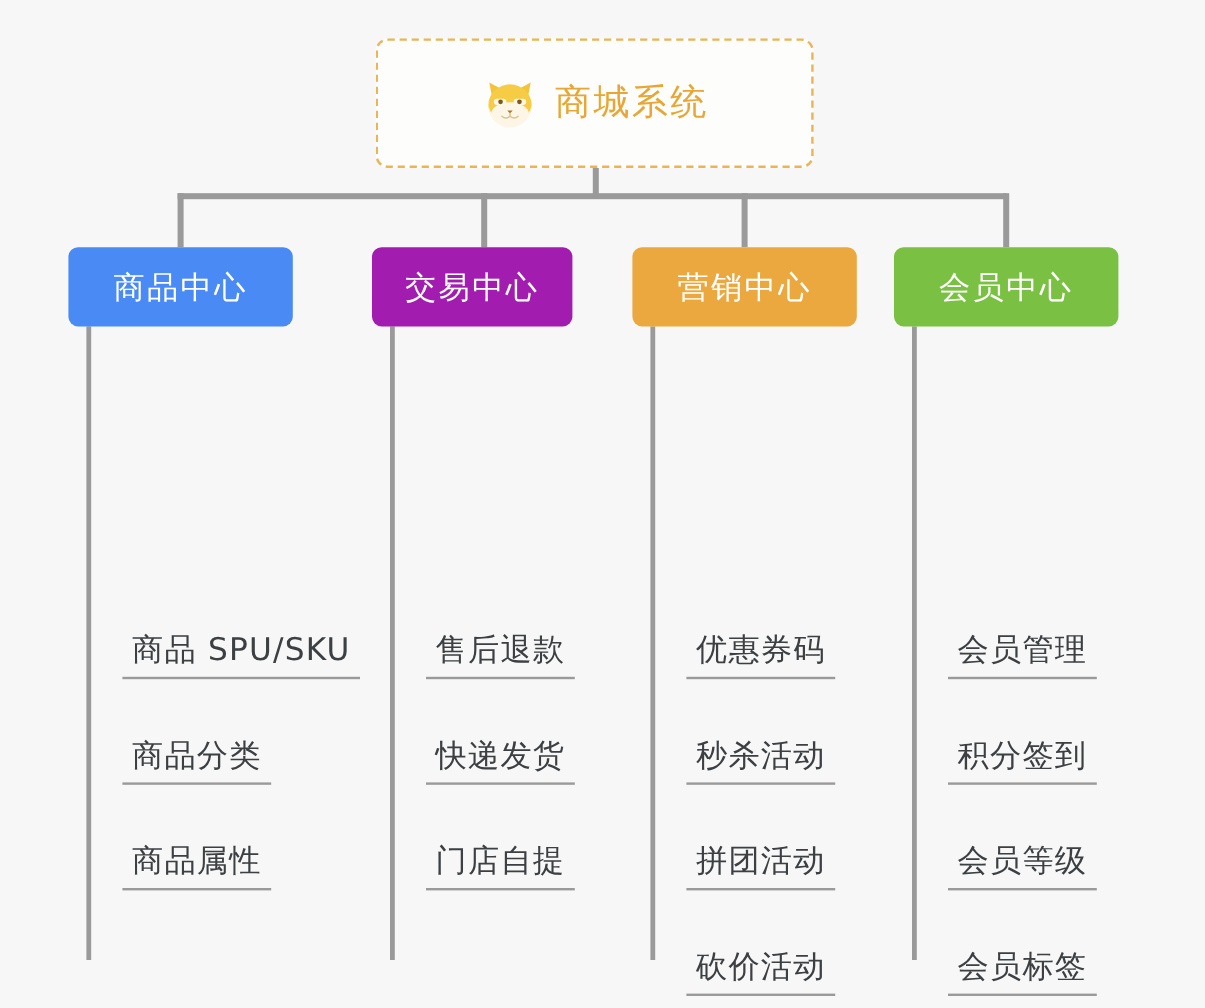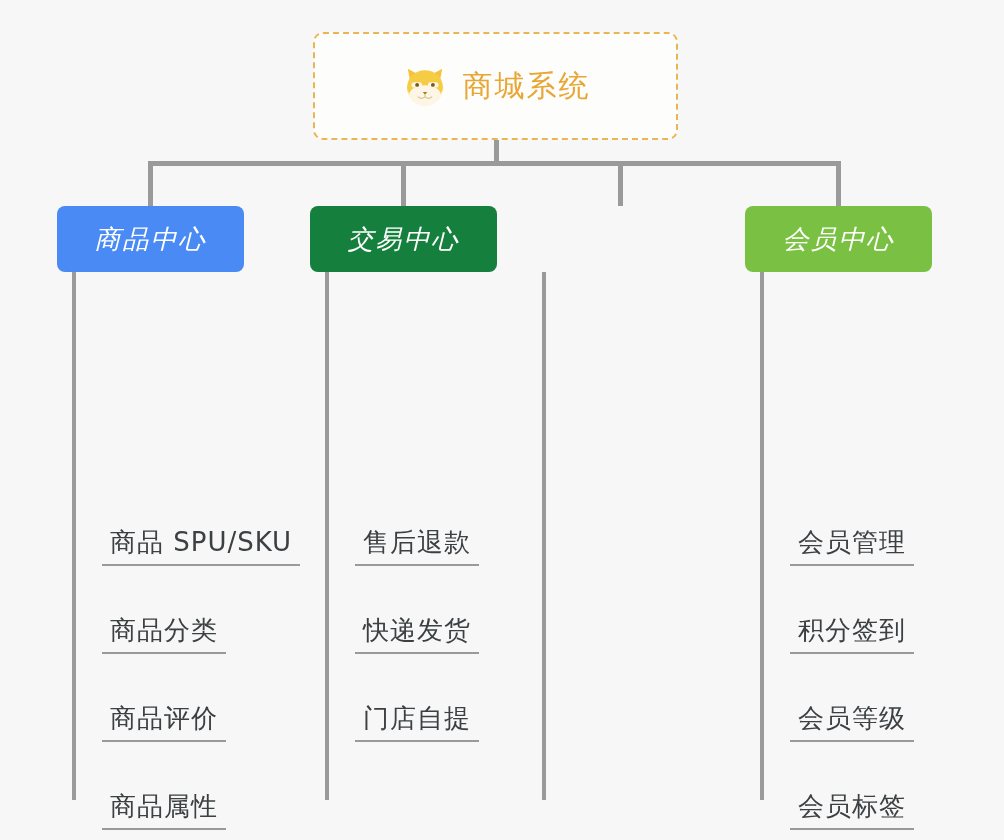--- a/index.html
+++ b/index.html
@@ -59,24 +59,23 @@
 
   .branch-head {
     height: 66px;
     border-radius: 8px;
     display: flex;
     align-items: center;
     justify-content: center;
     color: #ffffff;
     font-size: 26px;
     letter-spacing: 2px;
-    font-style: italic;
   }
   .col-1 .branch-head { width: 187px; background: #4a8af4; }
-  .col-2 .branch-head { width: 187px; background: #15803d; }
+  .col-2 .branch-head { width: 167px; background: #a21caf; }
   .col-3 .branch-head { width: 187px; background: #eaa83e; }
   .col-4 .branch-head { width: 187px; background: #7ac143; }
 
   
   .trunk {
     position: absolute;
     top: 272px;
     width: 4px;
     background: #9a9a9a;
     height: 528px;
@@ -156,23 +155,20 @@
       <span>商品中心</span>
     </div>
     <div class="leaf-list">
       <div class="leaf">
           <span class="leaf-inner">商品 SPU/SKU</span>
         </div>
       <div class="leaf">
           <span class="leaf-inner">商品分类</span>
         </div>
       <div class="leaf">
-          <span class="leaf-inner">商品评价</span>
-        </div>
-      <div class="leaf">
           <span class="leaf-inner">商品属性</span>
         </div>
       <div class="leaf"></div>
 
     </div>
   </div>
 
   <div class="col col-2">
     <div class="branch-head">
       <span>交易中心</span>
@@ -185,20 +181,41 @@
           <span class="leaf-inner">快递发货</span>
         </div>
       <div class="leaf">
           <span class="leaf-inner">门店自提</span>
         </div>
       <div class="leaf"></div>
 
     </div>
   </div>
 
+  <div class="col col-3">
+    <div class="branch-head">
+      <span>营销中心</span>
+    </div>
+    <div class="leaf-list">
+      <div class="leaf">
+          <span class="leaf-inner">优惠券码</span>
+        </div>
+      <div class="leaf">
+          <span class="leaf-inner">秒杀活动</span>
+        </div>
+      <div class="leaf">
+          <span class="leaf-inner">拼团活动</span>
+        </div>
+      <div class="leaf">
+          <span class="leaf-inner">砍价活动</span>
+        </div>
+      <div class="leaf"></div>
+
+    </div>
+  </div>
 
   <div class="col col-4">
     <div class="branch-head">
       <span>会员中心</span>
     </div>
     <div class="leaf-list">
       <div class="leaf">
           <span class="leaf-inner">会员管理</span>
         </div>
       <div class="leaf">

